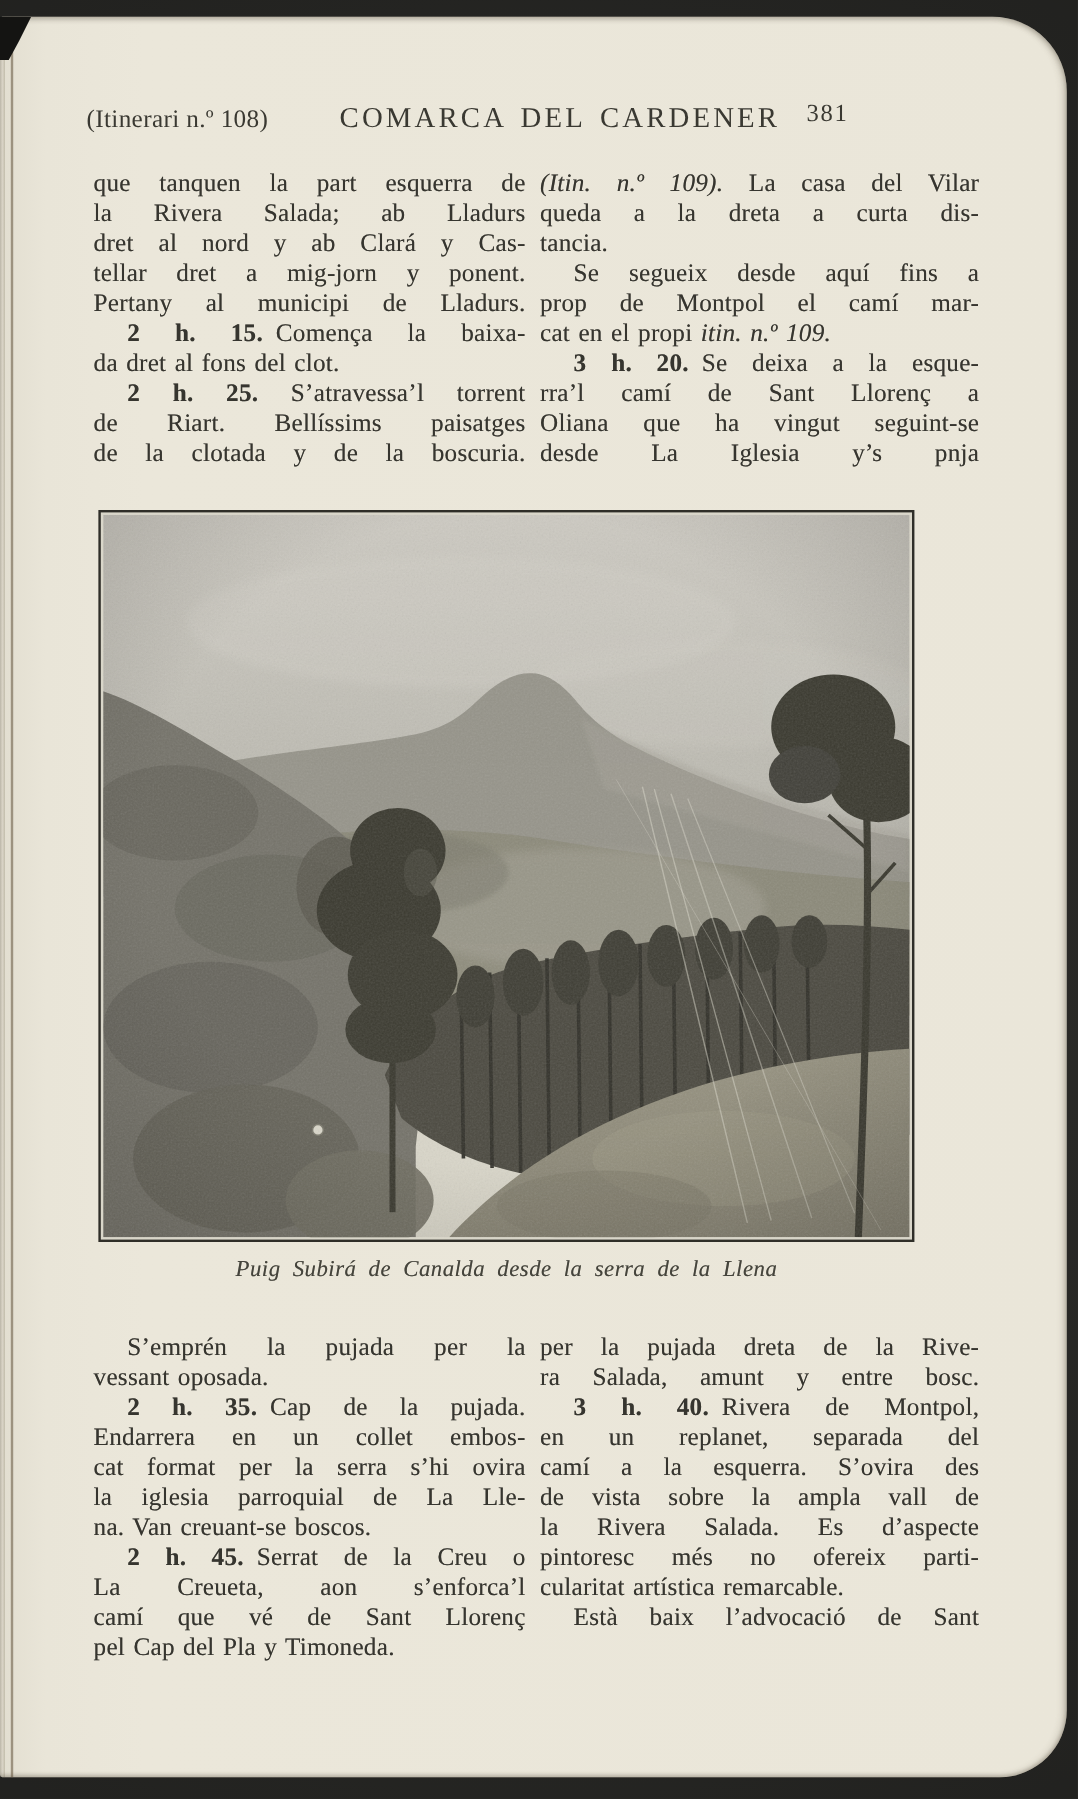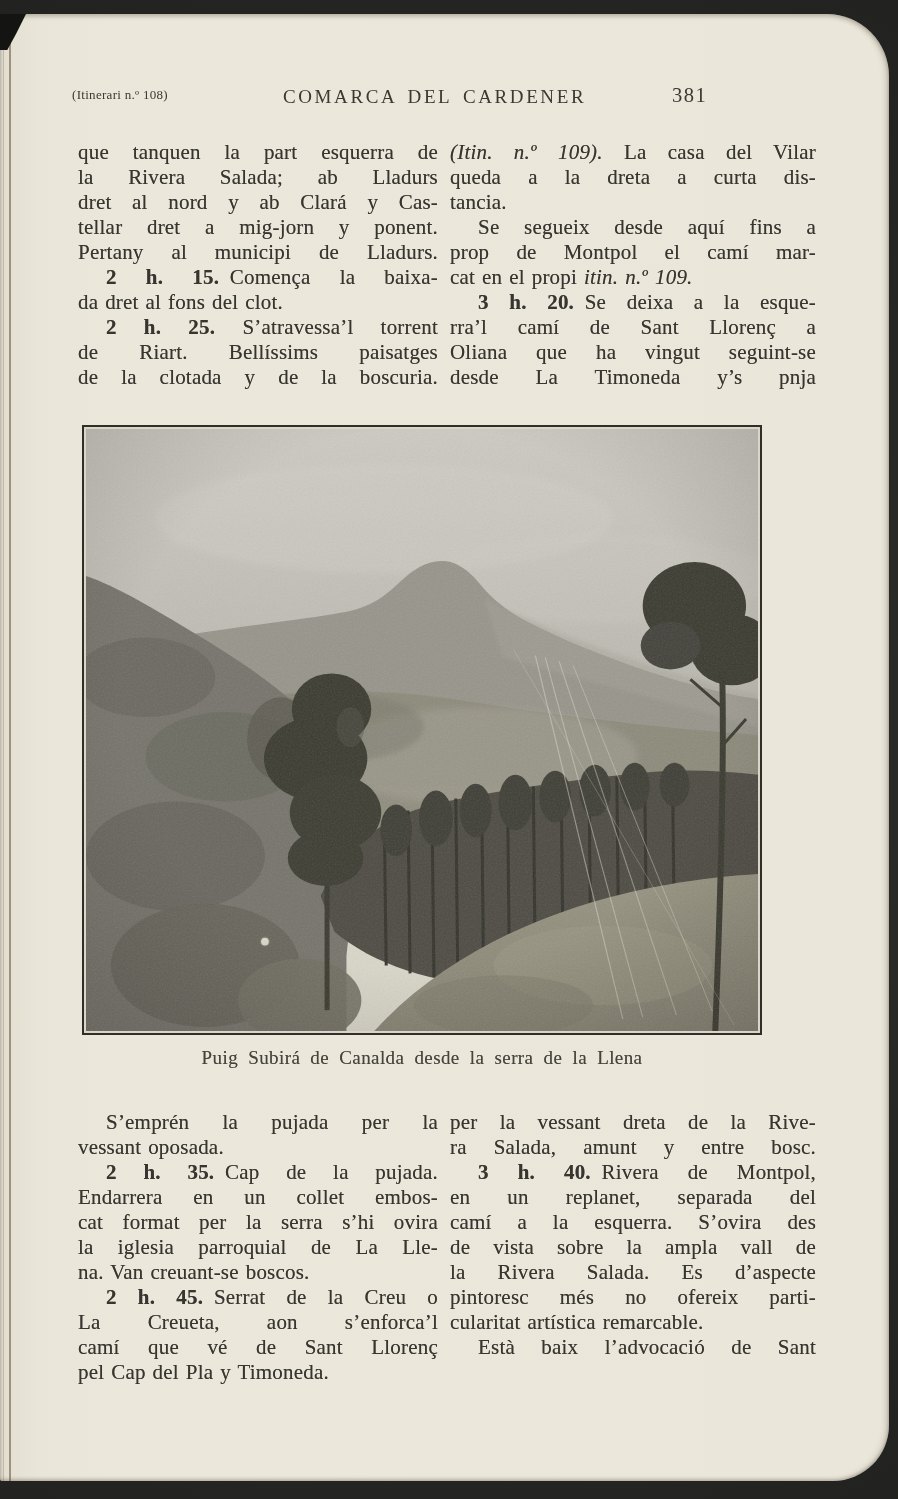--- a/index.html
+++ b/index.html
@@ -16,22 +16,22 @@
     position:absolute;left:0;top:14px;width:889px;height:1467px;
     background:linear-gradient(90deg,#e2ded0 0px,#e9e5d8 38px,#ebe7da 120px,#eae6d9 100%);
     border-radius:2px 62px 56px 2px;
     box-shadow:inset 0 2px 4px rgba(70,62,45,.28), inset 0 -2px 3px rgba(70,62,45,.2), inset -3px 0 6px rgba(70,62,45,.18);
   }
   .gutter-line{position:absolute;left:9px;top:0;bottom:0;width:2px;background:rgba(84,68,43,.5);}
   .gutter-line2{position:absolute;left:3px;top:0;bottom:0;width:1px;background:rgba(84,68,43,.22);}
   .notch{position:absolute;left:0;top:0;width:26px;height:36px;background:#141412;
     clip-path:polygon(0 0,100% 0,62% 55%,28% 100%,0 100%);}
   .pg-header{position:absolute;left:0;top:70px;width:889px;height:30px;color:#3a3932;}
-  .hdr-itin{position:absolute;left:72px;top:3px;font-size:13px;letter-spacing:.3px;}
-  .hdr-title{position:absolute;left:283px;top:2px;font-size:19px;letter-spacing:2.6px;word-spacing:4px;}
+  .hdr-itin{position:absolute;left:72px;top:3px;font-size:21px;letter-spacing:.3px;}
+  .hdr-title{position:absolute;left:283px;top:2px;font-size:24px;letter-spacing:2.6px;word-spacing:4px;}
   .hdr-num{position:absolute;left:672px;top:0;font-size:20.5px;letter-spacing:1.5px;}
 
   .col{position:absolute;color:#36352f;font-size:21px;line-height:25px;letter-spacing:.2px;word-spacing:1.5px;
        text-shadow:0 0 .5px rgba(54,53,47,.55);}
   .col-tl{left:78px;top:126px;width:360px;}
   .col-tr{left:450px;top:126px;width:366px;}
   .col-bl{left:78px;top:1096px;width:360px;}
   .col-br{left:450px;top:1096px;width:366px;}
   .line{text-align:justify;text-align-last:justify;}
   .line.end{text-align:center;text-align-last:left;}
@@ -39,21 +39,21 @@
   .b{font-weight:700;margin-top:24px;}
   .i{font-style:italic;}
 
   figure.photo{
     position:absolute;left:82px;top:411px;width:680px;height:610px;margin:0;
     border:2px solid #2f2e28;background:#d9d6c9;box-sizing:border-box;padding:2px;
   }
   figure.photo svg{display:block;width:672px;height:602px;}
   .caption{
     position:absolute;left:82px;top:1033px;width:680px;text-align:center;
-    font-size:19px;color:#45443c;letter-spacing:.4px;word-spacing:5px;
+    font-style:italic;font-size:19px;color:#45443c;letter-spacing:.4px;word-spacing:5px;
     text-shadow:0 0 .4px rgba(69,68,60,.5);
   }
 </style>
 </head>
 <body>
 
 <div class="scan-bg"></div>
 
 <div class="page">
   <div class="gutter-line2"></div>
@@ -81,21 +81,21 @@
   <div class="col col-tr">
       <div class="line"><span class="i">(Itin. n.º 109).</span><span> La casa del Vilar</span></div>
       <div class="line"><span>queda a la dreta a curta dis-</span></div>
       <div class="line end"><span>tancia.</span></div>
       <div class="line ind"><span>Se segueix desde aquí fins a</span></div>
       <div class="line"><span>prop de Montpol el camí mar-</span></div>
       <div class="line end"><span>cat en el propi </span><span class="i">itin. n.º 109.</span></div>
       <div class="line ind"><span class="b">3 h. 20.</span><span> Se deixa a la esque-</span></div>
       <div class="line"><span>rra’l camí de Sant Llorenç a</span></div>
       <div class="line"><span>Oliana que ha vingut seguint-se</span></div>
-      <div class="line"><span>desde La Timoneda y’s pnja</span></div>
+      <div class="line"><span>desde La Iglesia y’s pnja</span></div>
     </div>
 
   <figure class="photo">
     <svg viewBox="0 0 676 606" preserveAspectRatio="none">
       <defs>
         <linearGradient id="sky" x1="0" y1="0" x2="0" y2="1">
           <stop offset="0" stop-color="#cdcac2"></stop>
           <stop offset="0.7" stop-color="#bdbbb2"></stop>
           <stop offset="1" stop-color="#b1afa6"></stop>
         </linearGradient>
@@ -227,21 +227,21 @@
       <div class="line"><span>Endarrera en un collet embos-</span></div>
       <div class="line"><span>cat format per la serra s’hi ovira</span></div>
       <div class="line"><span>la iglesia parroquial de La Lle-</span></div>
       <div class="line end"><span>na. Van creuant-se boscos.</span></div>
       <div class="line ind"><span class="b">2 h. 45.</span><span> Serrat de la Creu o</span></div>
       <div class="line"><span>La Creueta, aon s’enforca’l</span></div>
       <div class="line"><span>camí que vé de Sant Llorenç</span></div>
       <div class="line end"><span>pel Cap del Pla y Timoneda.</span></div>
     </div>
   <div class="col col-br">
-      <div class="line"><span>per la vessant dreta de la Rive-</span></div>
+      <div class="line"><span>per la pujada dreta de la Rive-</span></div>
       <div class="line"><span>ra Salada, amunt y entre bosc.</span></div>
       <div class="line ind"><span class="b">3 h. 40.</span><span> Rivera de Montpol,</span></div>
       <div class="line"><span>en un replanet, separada del</span></div>
       <div class="line"><span>camí a la esquerra. S’ovira des</span></div>
       <div class="line"><span>de vista sobre la ampla vall de</span></div>
       <div class="line"><span>la Rivera Salada. Es d’aspecte</span></div>
       <div class="line"><span>pintoresc més no ofereix parti-</span></div>
       <div class="line end"><span>cularitat artística remarcable.</span></div>
       <div class="line ind"><span>Està baix l’advocació de Sant</span></div>
     </div>

